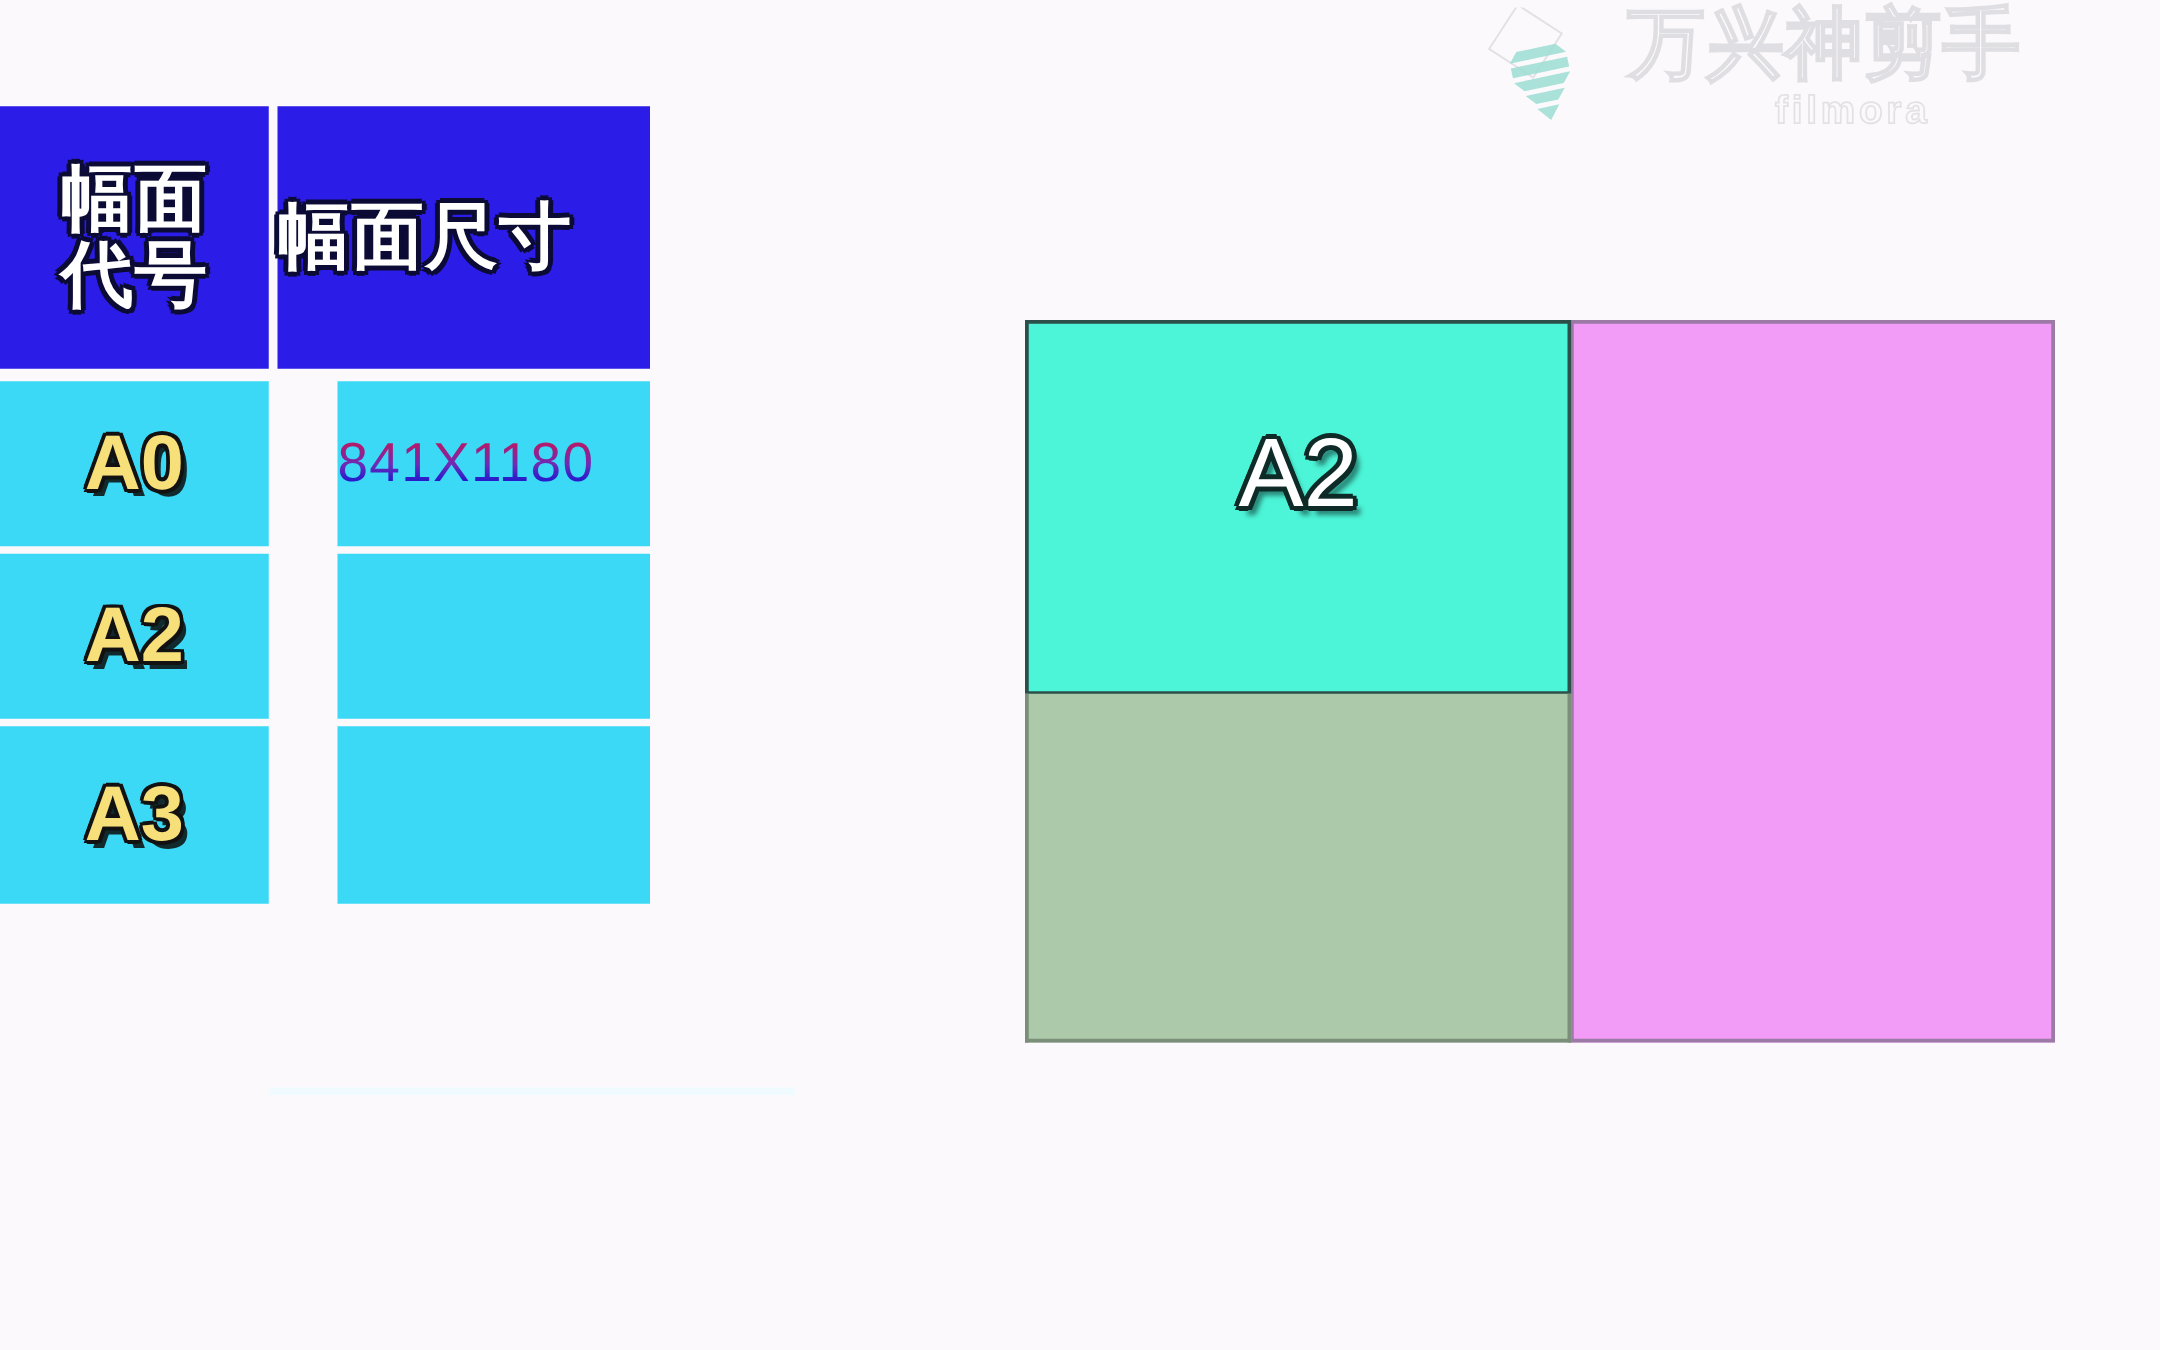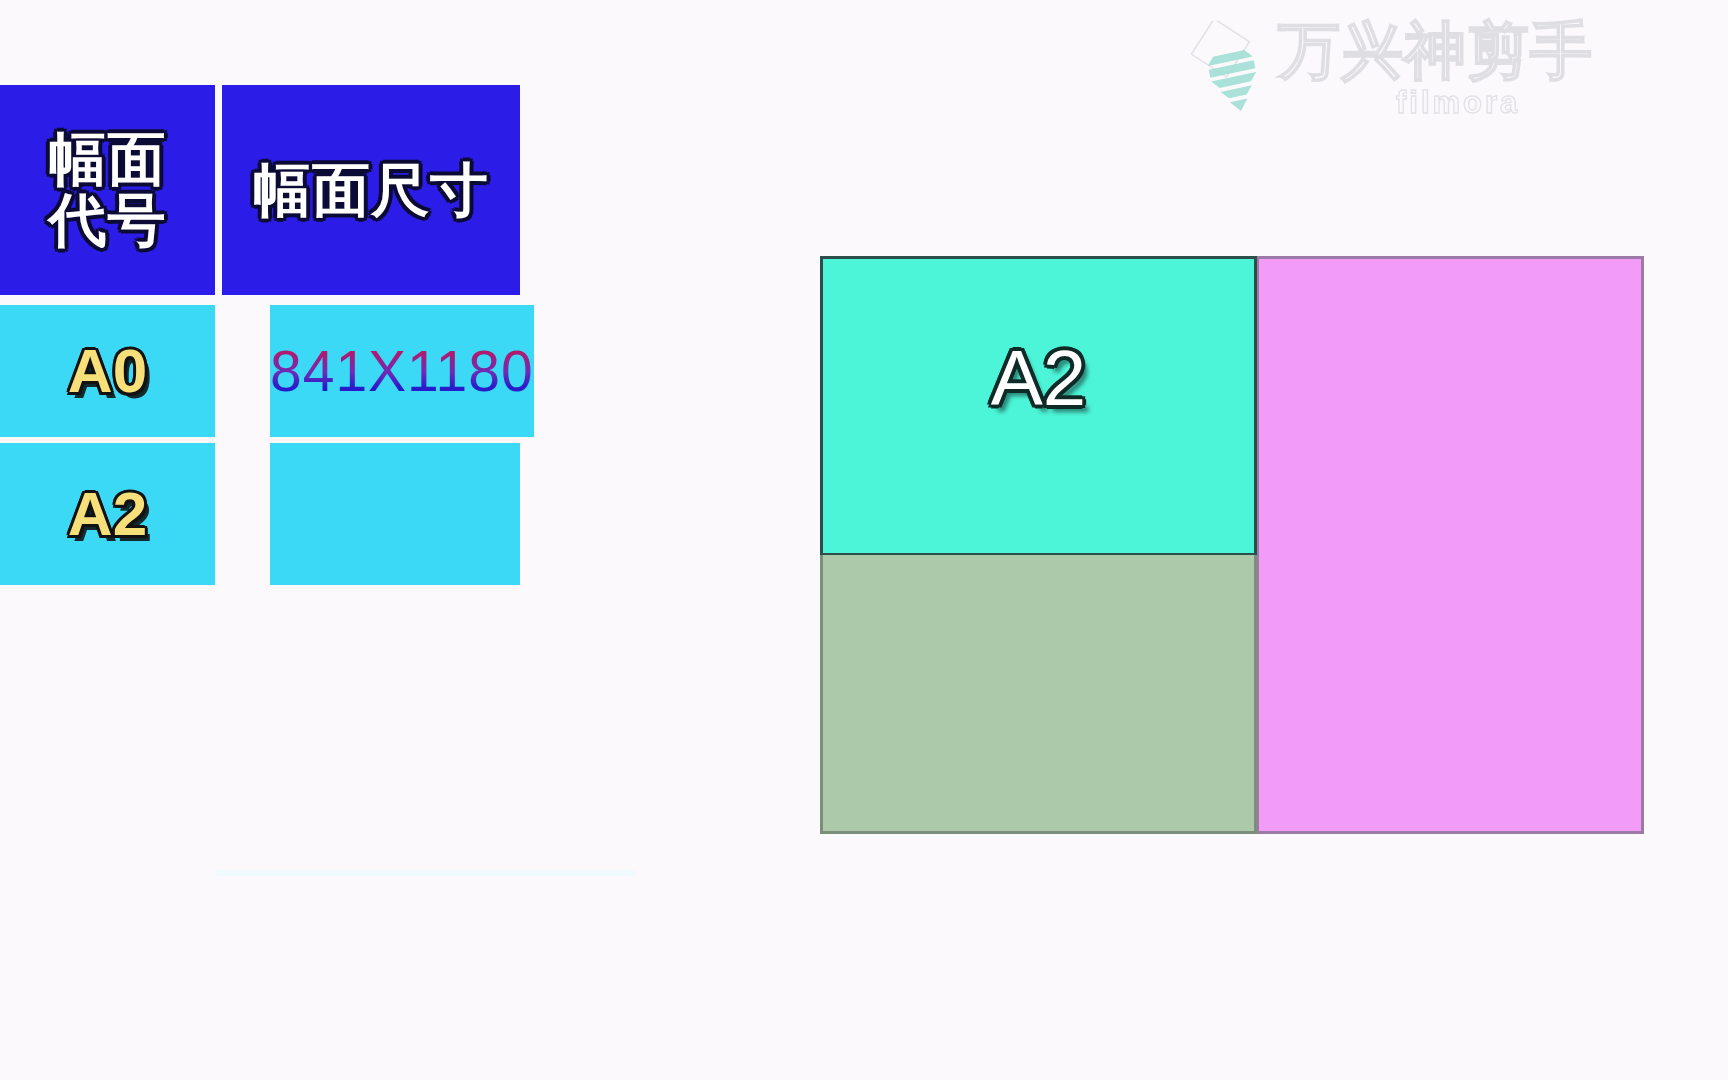--- a/index.html
+++ b/index.html
@@ -26,22 +26,22 @@
     height: 108px;
     display: flex;
     align-items: flex-start;
     pointer-events: none;
     user-select: none;
     opacity: 0.55;
   }
   #wm-inner {
     display: flex;
     align-items: center;
-    gap: 0;
-    padding-top: 20px;
+    gap: 24px;
+    padding-top: 5px;
   }
   #wm-icon { width: 92px; height: 96px; flex: 0 0 auto; }
   #wm-textblock {
     display: flex;
     flex-direction: column;
     align-items: flex-start;
     line-height: 1;
   }
   #wm-cn {
     font-size: 62px;
@@ -88,21 +88,21 @@
     flex: 0 0 215px;
     margin-right: 7px;
     display: flex;
     align-items: center;
     justify-content: center;
   }
   .cell-size {
     flex: 1 1 auto;
     display: flex;
     align-items: center;
-    justify-content: center;
+    justify-content: flex-start;
   }
 
   .header-row .cell-code,
   .header-row .cell-size { background: #2B1CE8; }
   .body-row .cell-code,
   .body-row .cell-size  { background: #3BD9F5; }
 
   .hdr-text {
     font-size: 58px;
     font-weight: bold;
@@ -125,21 +125,21 @@
     line-height: 1;
     text-shadow:
       -2.5px -2.5px 0 #121212,  2.5px -2.5px 0 #121212,
       -2.5px  2.5px 0 #121212,  2.5px  2.5px 0 #121212,
        0 -3px 0 #121212,  0 3px 0 #121212,
       -3px 0 0 #121212,  3px 0 0 #121212,
        5px 6px 0 rgba(10,10,10,0.85);
   }
 
   .size-text {
-    font-size: 57px;
+    font-size: 44px;
     font-weight: normal;
     line-height: 1;
     letter-spacing: 1px;
     background-image: linear-gradient(to bottom,
         #C41A52 0%, #A81C79 22%, #6C2BB8 52%, #2A1CCB 78%, #1A13C8 100%);
     -webkit-background-clip: text;
     background-clip: text;
     color: transparent;
     -webkit-text-fill-color: transparent;
   }
@@ -255,20 +255,28 @@
 
   <div class="trow body-row">
     <div class="cell-code">
       <span class="code-text">A2</span>
     </div>
     <div class="cell-size">
       
     </div>
   </div>
 
+  <div class="trow body-row">
+    <div class="cell-code">
+      <span class="code-text">A3</span>
+    </div>
+    <div class="cell-size">
+      
+    </div>
+  </div>
 
 
 </div>
 
 <div id="divider-overhang"></div>
 
 <div id="diagram">
   <div class="region" id="region-pink"></div>
   <div class="region" id="region-a2">
     <span id="a2-label">A2</span>

